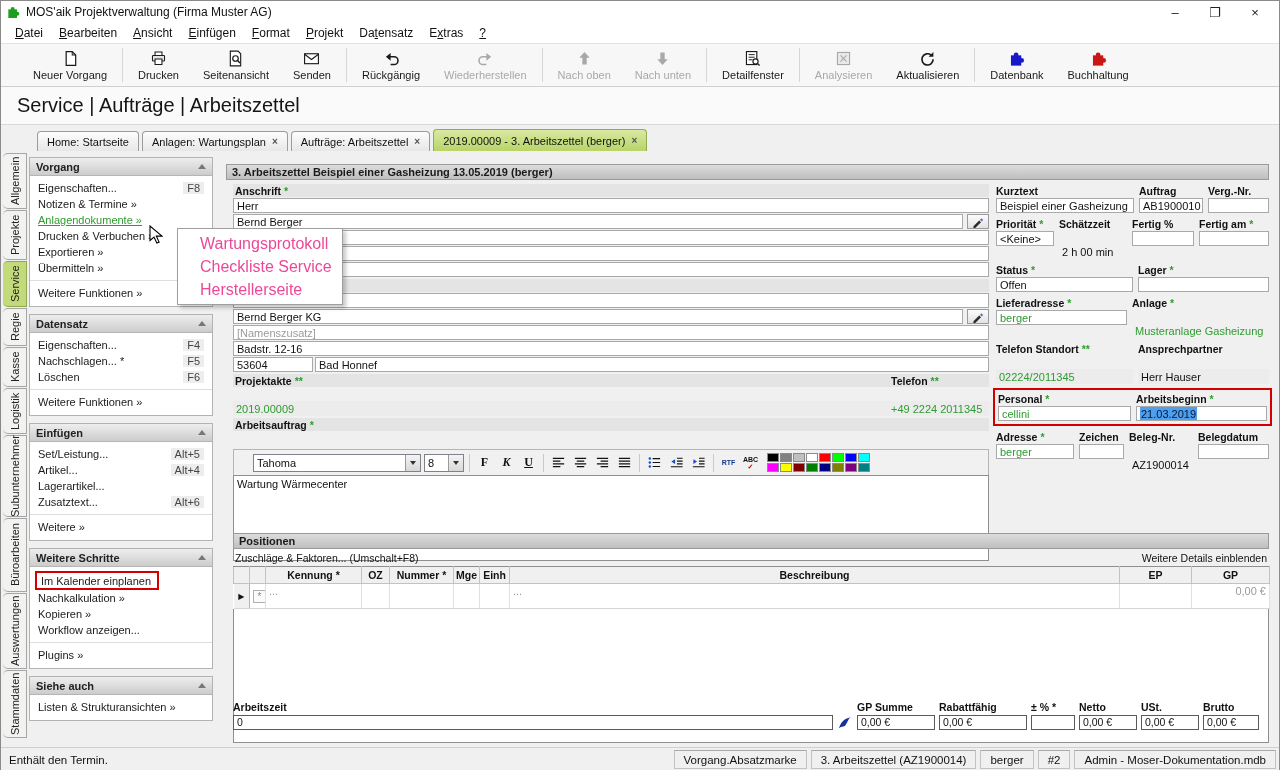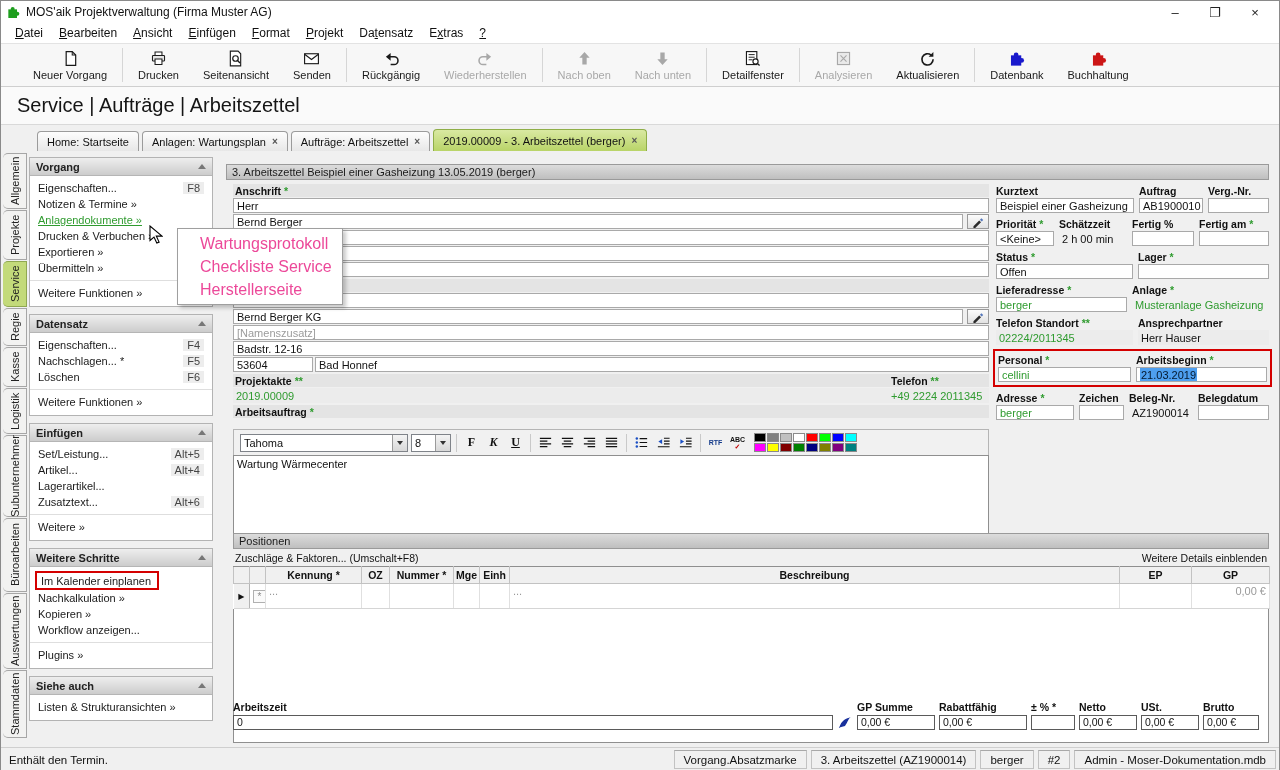--- a/index.html
+++ b/index.html
@@ -45,44 +45,44 @@
   .item .sc{margin-left:auto;background:#ededed;padding:0 4px;color:#444}
   .item.link-hover{color:#2f9b2f;text-decoration:underline}
   .item.redbox{border:2px solid #d40000;width:124px;height:19px;padding:0 4px;margin-left:5px}
   .sep{border-top:1px solid #dedede;margin:4px 0}
   
   #ctxmenu{left:176px;top:227px;width:166px;background:#fff;border:1px solid #9f9f9f;box-shadow:3px 3px 4px rgba(0,0,0,.22);z-index:60;padding:3px 0}
   .cmi{height:23px;display:flex;align-items:center;padding-left:22px;font-size:16px;color:#ec4899;white-space:nowrap}
   #cursor{left:148px;top:224px;z-index:70;width:14px;height:21px}
   
   #form{left:225px;top:163px;width:1043px;height:576px}
-  .hdrbar{background:linear-gradient(#dcdcdc,#bfbfbf);border:1px solid #9a9a9a;height:16px;display:flex;align-items:center;padding:0 5px;font-weight:normal;font-size:11px;color:#1a1a1a}
+  .hdrbar{background:linear-gradient(#dcdcdc,#bfbfbf);border:1px solid #9a9a9a;height:16px;display:flex;align-items:center;padding:0 5px;font-weight:bold;font-size:11px;color:#1a1a1a}
   #fhdr{left:0;top:0;width:1043px}
   #lcol{left:7px;top:20px;width:756px}
   #rcol{left:770px;top:20px;width:273px}
   .lblrow{background:#e4e4e4;font-weight:bold;font-size:10.5px;height:13px;display:flex;align-items:center;padding:0 2px;margin-top:2px;position:relative;white-space:nowrap}
   .req{color:#2f9b2f;margin-left:3px;font-weight:bold}
   .ibox{background:#fff;border:1px solid #a9a9a9;height:15px;display:flex;align-items:center;padding:0 3px;font-size:11px;margin-top:1px;white-space:nowrap;overflow:hidden}
-  .flat{height:15px;display:flex;align-items:center;padding:0 3px;font-size:11px;margin-top:1px;white-space:nowrap}
+  .flat{height:15px;display:flex;align-items:center;padding:0 3px;font-size:11px;margin-top:14px;white-space:nowrap}
   .green{color:#2f9b2f}
   .ph{color:#9b9b9b}
   .frow{display:flex;gap:2px}
   .frow .grow{flex:1}
   .editbtn{width:22px;height:15px;margin-top:1px;margin-left:2px;background:linear-gradient(#fcfcfc,#e2e2e2);border:1px solid #9a9a9a;display:flex;align-items:center;justify-content:center}
   .editbtn svg{width:13px;height:13px}
   
   .rgrid{display:flex;gap:5px;margin-bottom:4px}
   .rcolm{display:flex;flex-direction:column}
   .rlbl{font-weight:bold;font-size:10.5px;height:13px;display:flex;align-items:center;white-space:nowrap}
   .w64{width:64px}.w61{width:61px}.w58{width:58px}.w68{width:68px}.w62{width:62px}.w131{width:131px}.w78{width:78px}.w45{width:45px}
   .grow1{flex:1;min-width:0}
   .redframe{border:2px solid #d40000;margin:0 -3px 4px -3px;padding:2px 3px 3px 3px}
   .selblue{background:#4e9ff0;color:#04182e;padding:4px 1px}
   
-  #rtbar{height:26px;background:#f1f1f1;border:1px solid #b5b5b5;border-bottom:none;display:flex;align-items:center;padding:0 6px;gap:3px;margin-top:11px}
+  #rtbar{height:26px;background:#f1f1f1;border:1px solid #b5b5b5;border-bottom:none;display:flex;align-items:center;padding:0 19px;gap:3px;margin-top:18px}
   .dd{background:#fff;border:1px solid #7f8389;height:18px;display:flex;align-items:center;font-size:11px;padding-left:3px}
   .dd .da{margin-left:auto;width:15px;height:16px;background:linear-gradient(#f4f4f4,#d8d8d8);border-left:1px solid #9a9a9a;display:flex;align-items:center;justify-content:center}
   .da i{width:0;height:0;border-left:3.5px solid transparent;border-right:3.5px solid transparent;border-top:4px solid #333}
   .rtb{width:19px;height:19px;display:flex;align-items:center;justify-content:center;font-size:12px}
   .rtb svg{width:15px;height:15px}
   .vsep{width:1px;height:18px;background:#c9c9c9;margin:0 2px}
   .palette{display:grid;grid-template-columns:repeat(8,12px);grid-auto-rows:9px;gap:1px;margin-left:4px}
   .sw{border:1px solid #8a8a8a;width:12px;height:9px}
   #editor{height:86px;background:#fff;border:1px solid #8f8f8f;padding:2px 3px;font-size:11px}
   .mini{font-size:7px;font-weight:bold;line-height:7px;text-align:center}

